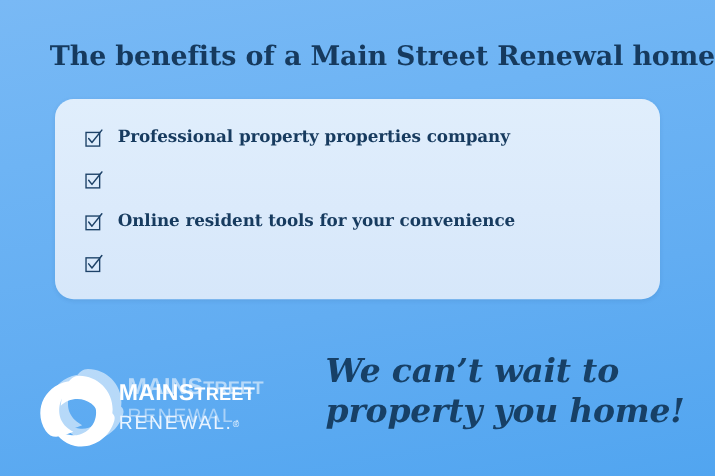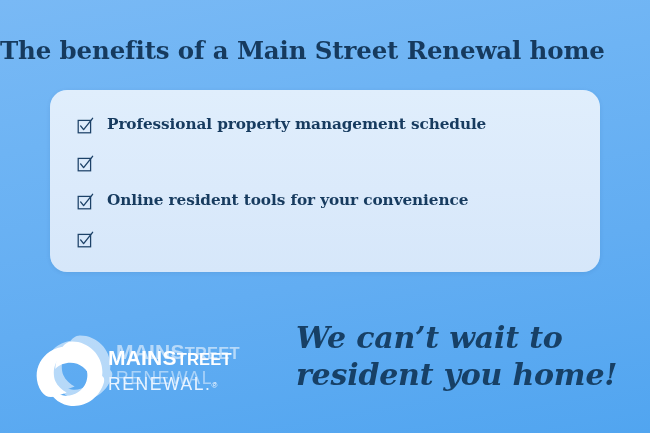--- a/index.html
+++ b/index.html
@@ -22,21 +22,21 @@
     background: linear-gradient(170deg, #79b9f5 0%, #6eb4f4 28%, #62adf2 62%, #51a5f0 100%);
     overflow: hidden;
   }
 
   
   #headline {
     position: absolute;
     left: 0;
     top: 36px;
     width: 650px;
-    text-align: left;
+    text-align: right;
     font-family: "DejaVu Serif", "Liberation Serif", serif;
     font-weight: bold;
     font-size: 24.5px;
     letter-spacing: -0.15px;
     color: #163a5e;
     line-height: 1.2;
     white-space: nowrap;
   }
 
   
@@ -174,21 +174,21 @@
 
   <div id="benefits-card">
 
     <div class="benefit-row">
       <span class="checkbox-icon">
         <svg width="17" height="17" viewBox="0 0 17 17" xmlns="http://www.w3.org/2000/svg">
           <rect x="1.2" y="3.4" width="12.4" height="12.4" fill="none" stroke="#1d4268" stroke-width="1.25"></rect>
           <path d="M3.6 8.9 L6.6 12.6 L15.6 1.3" fill="none" stroke="#1d4268" stroke-width="1.35" stroke-linecap="round" stroke-linejoin="round"></path>
         </svg>
       </span>
-      <span class="benefit-label">Professional property management schedule</span>
+      <span class="benefit-label">Professional property properties company</span>
     </div>
 
     <div class="benefit-row">
       <span class="checkbox-icon">
         <svg width="17" height="17" viewBox="0 0 17 17" xmlns="http://www.w3.org/2000/svg">
           <rect x="1.2" y="3.4" width="12.4" height="12.4" fill="none" stroke="#1d4268" stroke-width="1.25"></rect>
           <path d="M3.6 8.9 L6.6 12.6 L15.6 1.3" fill="none" stroke="#1d4268" stroke-width="1.35" stroke-linecap="round" stroke-linejoin="round"></path>
         </svg>
       </span>
     </div>
@@ -245,16 +245,16 @@
       <div class="logo-words">
         <div class="logo-main-word"><span>MAIN</span><span>S</span><span class="sm">TREET</span></div>
         <div class="logo-sub-word"><span>RENEWAL.</span><span class="reg">®</span></div>
       </div>
     </div>
 
   </div>
 
   <div id="closing-line">
     <div class="cl-row">We can’t wait to</div>
-    <div class="cl-row">resident you home!</div>
+    <div class="cl-row">property you home!</div>
   </div>
 
 </div>
 
 </body></html>

